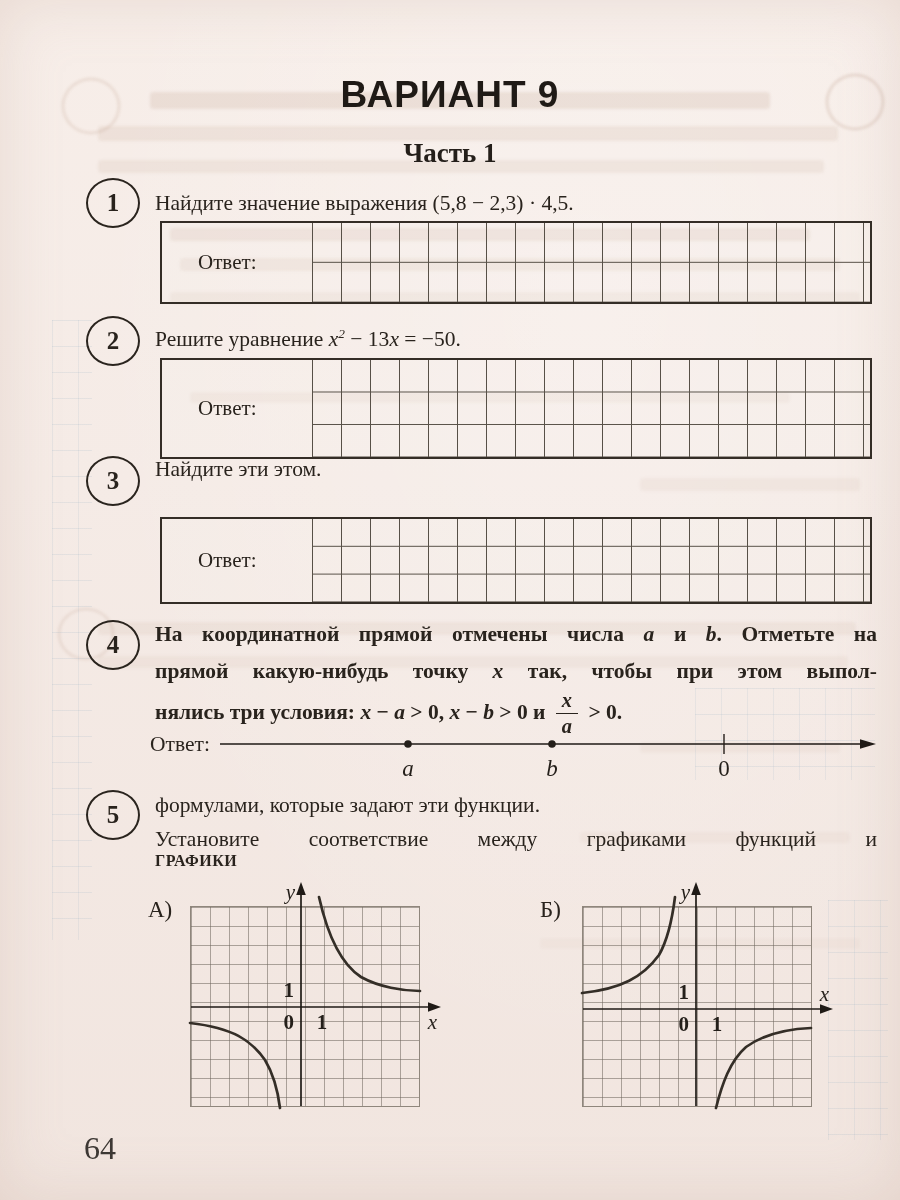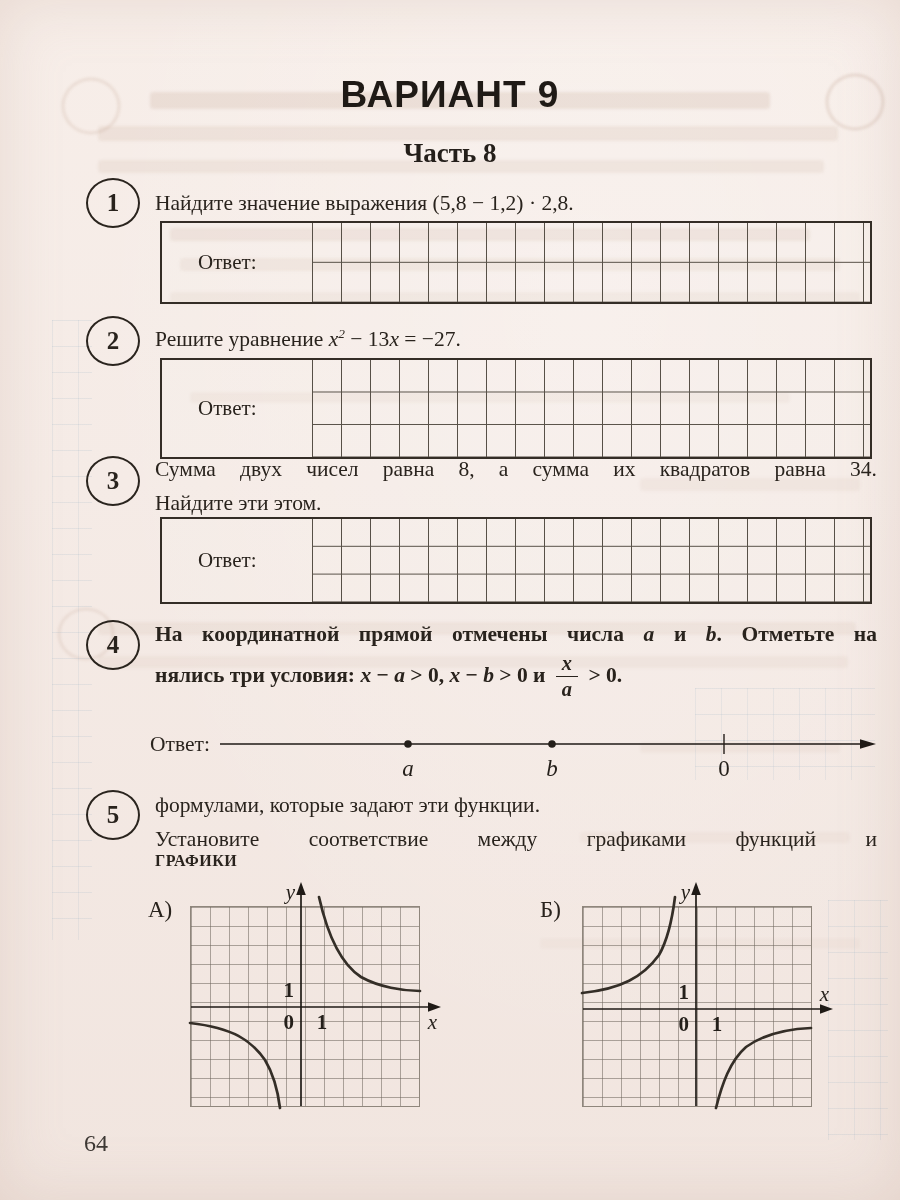--- a/index.html
+++ b/index.html
@@ -91,21 +91,21 @@
     position:absolute;width:228px;height:199px;
     border:1px solid #8f867c;
     background-image:
       repeating-linear-gradient(to right, rgba(110,102,93,.55) 0 1px, transparent 1px 19px),
       repeating-linear-gradient(to bottom, rgba(110,102,93,.55) 0 1px, transparent 1px 19px);
   }
   .plot svg{position:absolute;left:-14px;top:-26px;overflow:visible;}
   .axis{stroke:#1f1a16;stroke-width:1.7;}
   .curve{stroke:#342e27;stroke-width:2.7;fill:none;stroke-linecap:round;}
   .svgtxt{font-family:"Liberation Serif","DejaVu Serif",serif;fill:#241f1a;}
-  .page-num{position:absolute;left:84px;top:1130px;font-size:24px;color:#3d3834;}
+  .page-num{position:absolute;left:84px;top:1130px;font-size:32px;color:#3d3834;}
 </style>
 </head>
 <body>
 
 <div id="page">
 
   <div class="bleed bar" style="left:150px;top:92px;width:620px;height:17px;"></div>
   <div class="bleed bar" style="left:98px;top:126px;width:740px;height:15px;opacity:.8;"></div>
   <div class="bleed bar" style="left:98px;top:160px;width:726px;height:13px;opacity:.7;"></div>
   <div class="bleed bar" style="left:170px;top:228px;width:640px;height:13px;opacity:.8;"></div>
@@ -119,53 +119,53 @@
   <div class="bleed bar" style="left:580px;top:832px;width:270px;height:11px;opacity:.4;"></div>
   <div class="bleed bar" style="left:540px;top:938px;width:320px;height:11px;opacity:.3;"></div>
   <div class="bleed ellipse" style="left:826px;top:74px;width:54px;height:52px;"></div>
   <div class="bleed ellipse" style="left:62px;top:78px;width:54px;height:52px;opacity:.8;"></div>
   <div class="bleed ellipse" style="left:58px;top:608px;width:52px;height:48px;opacity:.7;"></div>
   <div class="bleed bluegrid" style="left:52px;top:320px;width:40px;height:620px;"></div>
   <div class="bleed bluegrid" style="left:695px;top:688px;width:180px;height:92px;"></div>
   <div class="bleed bluegrid" style="left:828px;top:900px;width:60px;height:240px;"></div>
 
   <div class="title">ВАРИАНТ 9</div>
-  <div class="part">Часть 8</div>
+  <div class="part">Часть 1</div>
 
   <div class="circle-num" style="left:86px;top:178px;">1</div>
   <div class="ptext" style="top:186px;">
-    <div class="tline last"><span>Найдите значение выражения (5,8 − 1,2) · 2,8.</span></div>
+    <div class="tline last"><span>Найдите значение выражения (5,8 − 2,3) · 4,5.</span></div>
   </div>
   <div class="abox" style="top:221px;height:79px;">
     <div class="abox-label">Ответ:</div>
     <div class="agrid rows2"></div>
   </div>
 
   <div class="circle-num" style="left:86px;top:316px;">2</div>
   <div class="ptext" style="top:322px;">
-    <div class="tline last"><span>Решите уравнение </span><span class="it">x</span><sup class="it">2</sup><span> − 13</span><span class="it">x</span><span> = −27.</span></div>
+    <div class="tline last"><span>Решите уравнение </span><span class="it">x</span><sup class="it">2</sup><span> − 13</span><span class="it">x</span><span> = −50.</span></div>
   </div>
   <div class="abox" style="top:358px;height:97px;">
     <div class="abox-label">Ответ:</div>
     <div class="agrid rows3"></div>
   </div>
 
   <div class="circle-num" style="left:86px;top:456px;">3</div>
   <div class="ptext" style="top:452px;">
-    <div class="tline"><span>Сумма двух чисел равна 8, а сумма их квадратов равна 34.</span></div>
     <div class="tline last"><span>Найдите эти этом.</span></div>
   </div>
   <div class="abox" style="top:517px;height:83px;">
     <div class="abox-label">Ответ:</div>
     <div class="agrid rows3"></div>
   </div>
 
   <div class="circle-num" style="left:86px;top:620px;">4</div>
   <div class="ptext" style="top:616px;line-height:37px;font-weight:bold;">
     <div class="tline"><span>На координатной прямой отмечены числа </span><span class="it">a</span><span> и </span><span class="it">b</span><span>. Отметьте на</span></div>
+    <div class="tline"><span>прямой какую-нибудь точку </span><span class="it">x</span><span> так, чтобы при этом выпол-</span></div>
     <div class="tline last"><span>нялись три условия: </span><span class="it">x</span><span> − </span><span class="it">a</span><span> &gt; 0, </span><span class="it">x</span><span> − </span><span class="it">b</span><span> &gt; 0 и </span><span class="frac">
           <span class="fnum it">x</span>
           <span class="fden it">a</span>
         </span><span> &gt; 0.</span></div>
   </div>
   <div class="nline-row">
     <span class="nline-label">Ответ:</span>
     <svg width="665" height="60" viewBox="0 0 665 60" style="margin-left:6px;">
       <line class="axis" x1="4" y1="20" x2="646" y2="20"></line>
       <polygon points="660,20 644,15.2 644,24.8" fill="#1f1a16"></polygon>

